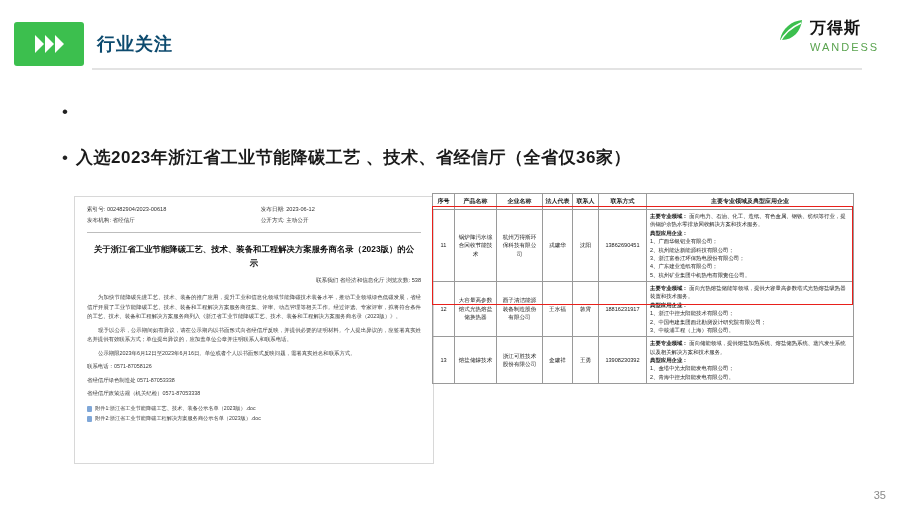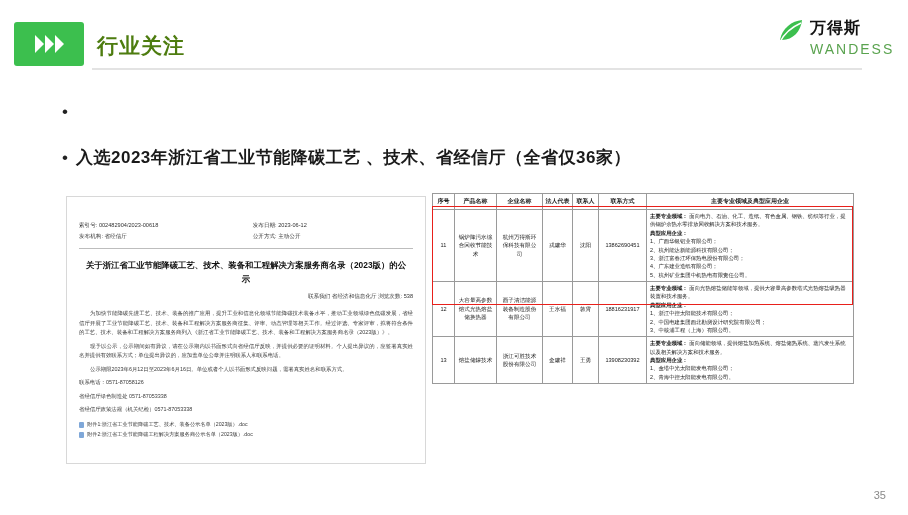--- a/index.html
+++ b/index.html
@@ -43,24 +43,24 @@
   .chev {
     width: 0; height: 0;
     border-top: 9px solid transparent;
     border-bottom: 9px solid transparent;
     border-left: 9px solid #ffffff;
   }
   .page-title {
     position: absolute;
     left: 97px;
     top: 32px;
-    font-size: 21px;
+    font-size: 18px;
     font-weight: bold;
     letter-spacing: 1px;
-    color: #4d7c0f;
+    color: #0c4a6e;
     text-align: center;
   }
   .title-rule {
     position: absolute;
     left: 92px;
     top: 68px;
     width: 770px;
     height: 2px;
     background: #e3e3e3;
   }
@@ -86,21 +86,21 @@
     top: 2px;
     font-size: 16px;
     font-weight: bold;
     color: #111;
     letter-spacing: 1px;
   }
   .logo-sub {
     position: absolute;
     left: 40px;
     top: 25px;
-    font-size: 14px;
+    font-size: 11px;
     letter-spacing: 2px;
     color: #5aa34f;
   }
 
   
   .bullets {
     position: absolute;
     left: 62px;
     top: 100px;
     width: 790px;
@@ -121,31 +121,31 @@
     font-size: 17px;
     line-height: 24px;
     font-weight: bold;
     color: #1a1a1a;
     letter-spacing: 0.5px;
   }
 
   
   .doc-left {
     position: absolute;
-    left: 66px;
+    left: 74px;
     top: 196px;
     width: 360px;
     height: 268px;
     background: #ffffff;
     border: 1px solid #d8d8d8;
     font-size: 5.4px;
     color: #333;
     line-height: 1.6;
     box-sizing: border-box;
-    padding: 24px 12px;
+    padding: 8px 12px;
   }
   .doc-meta {
     display: flex;
     justify-content: space-between;
     font-size: 5.6px;
     color: #333;
   }
   .doc-meta-col {
     width: 48%;
   }

